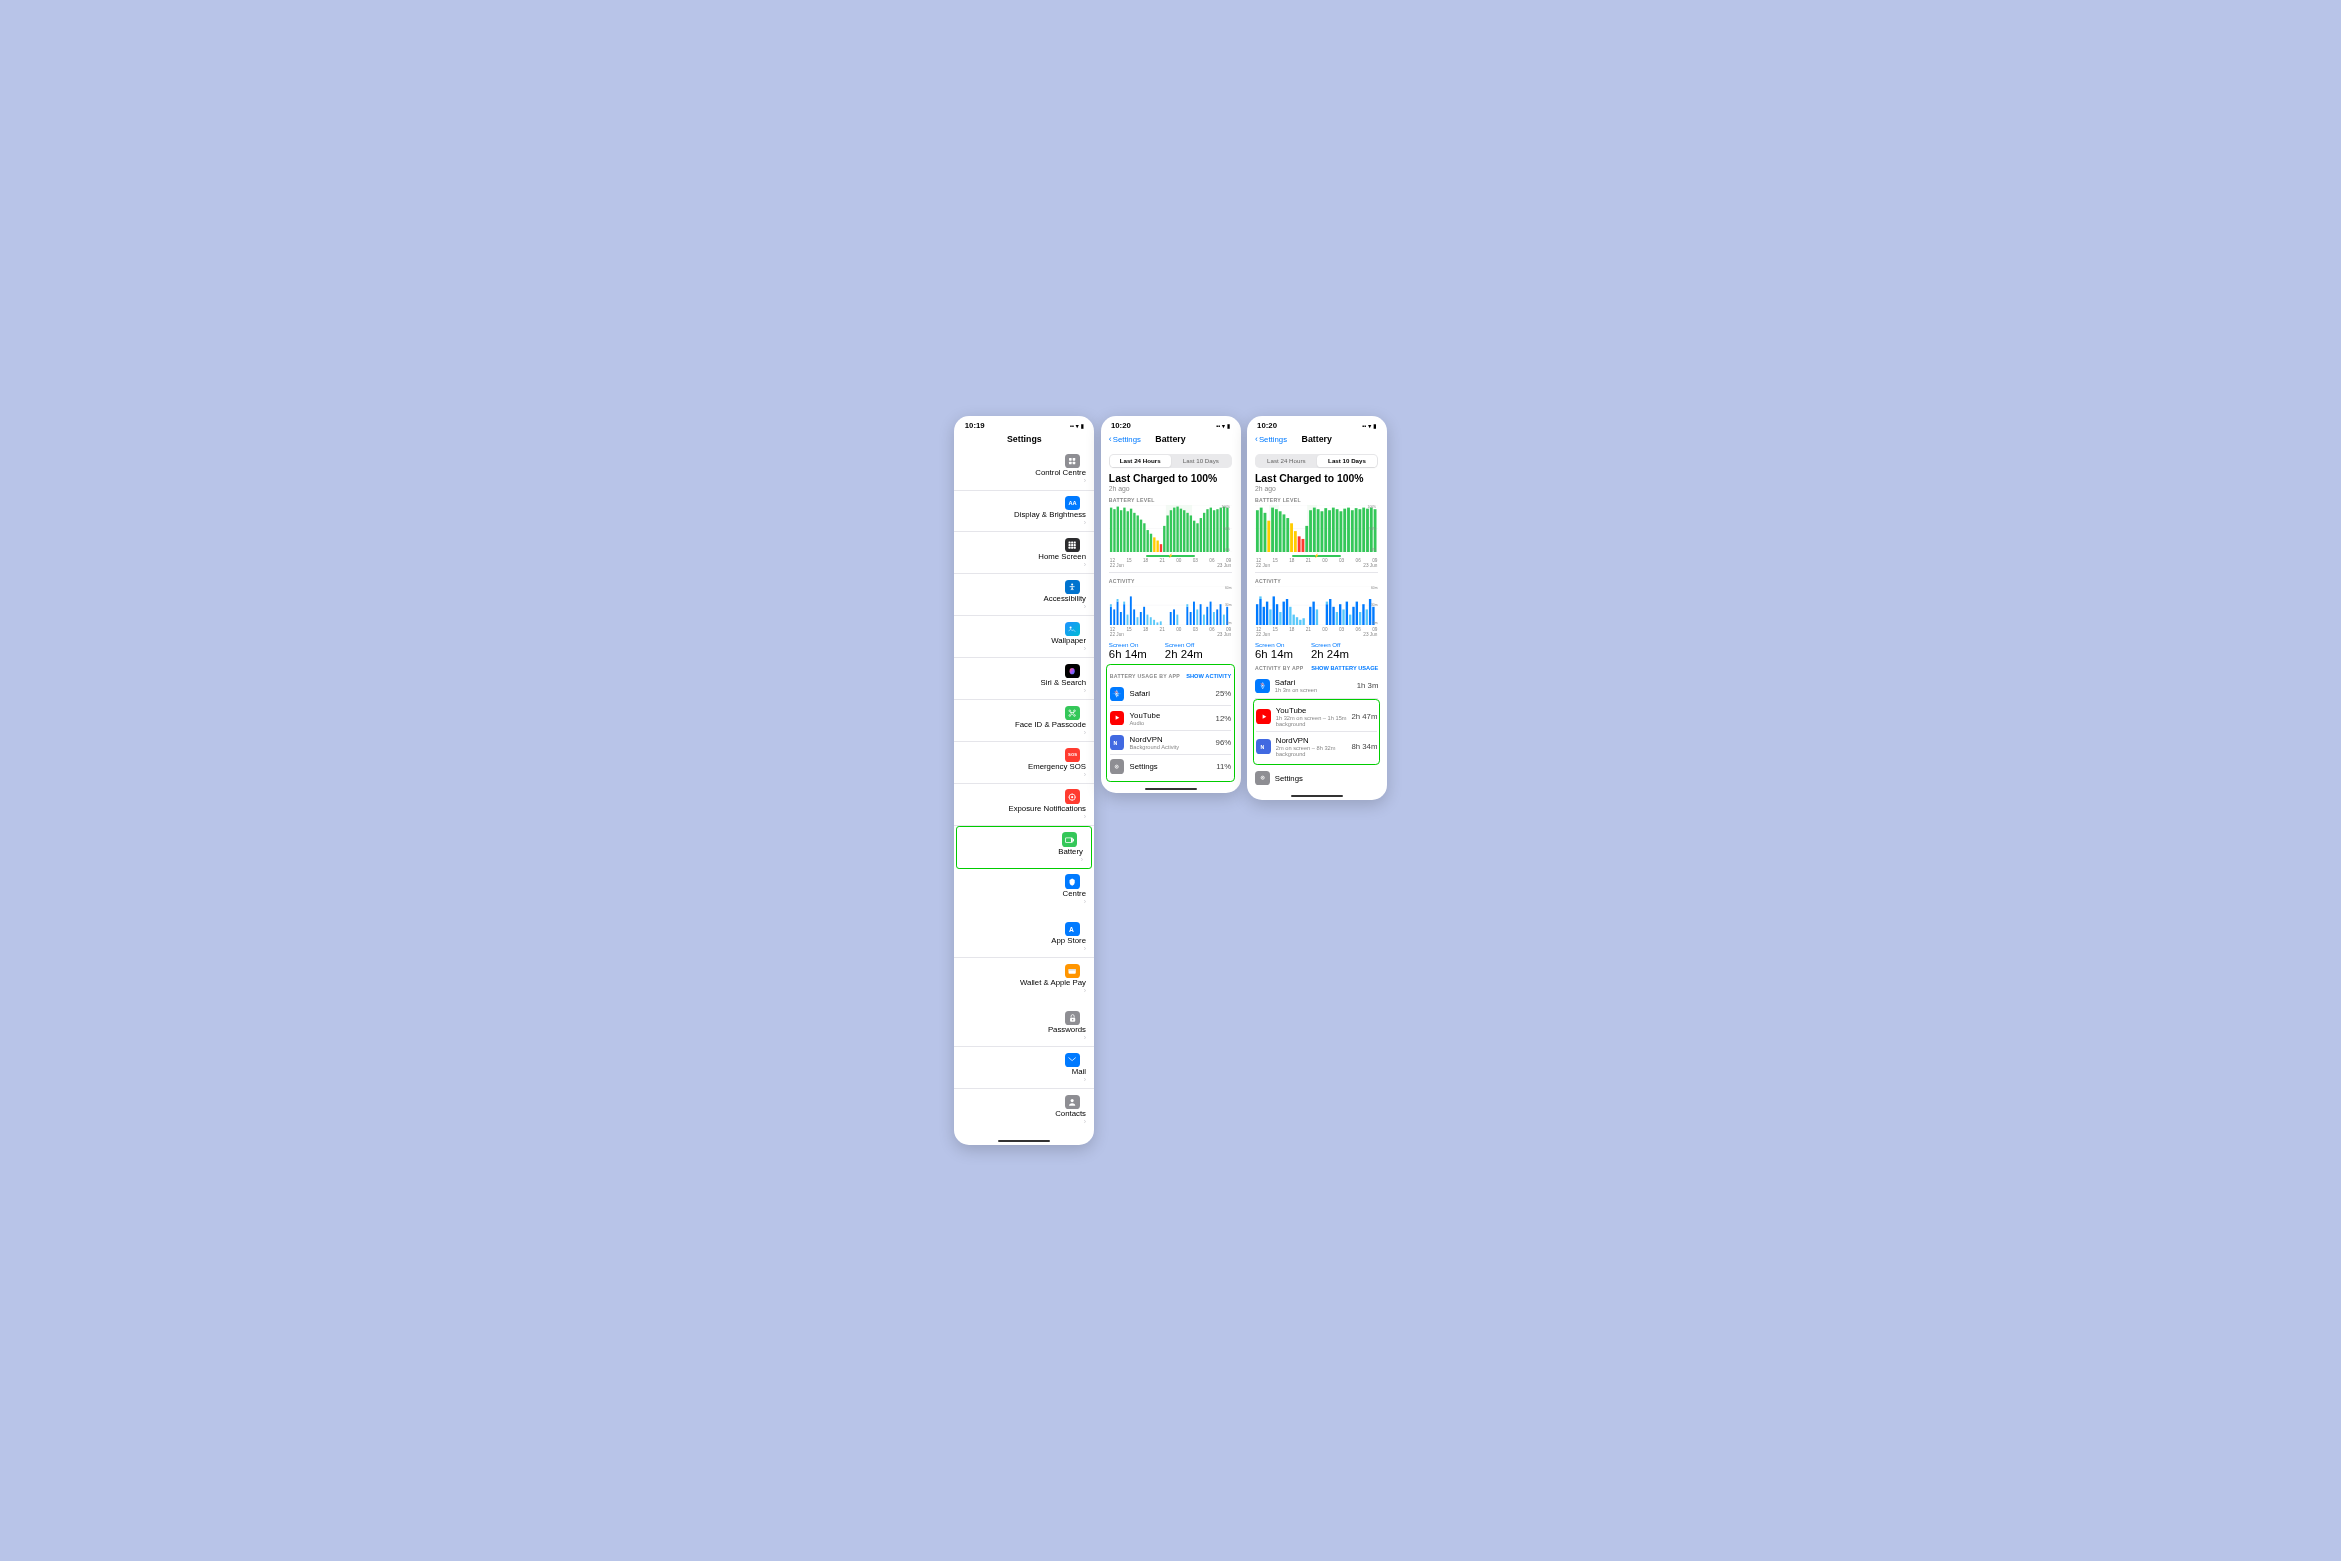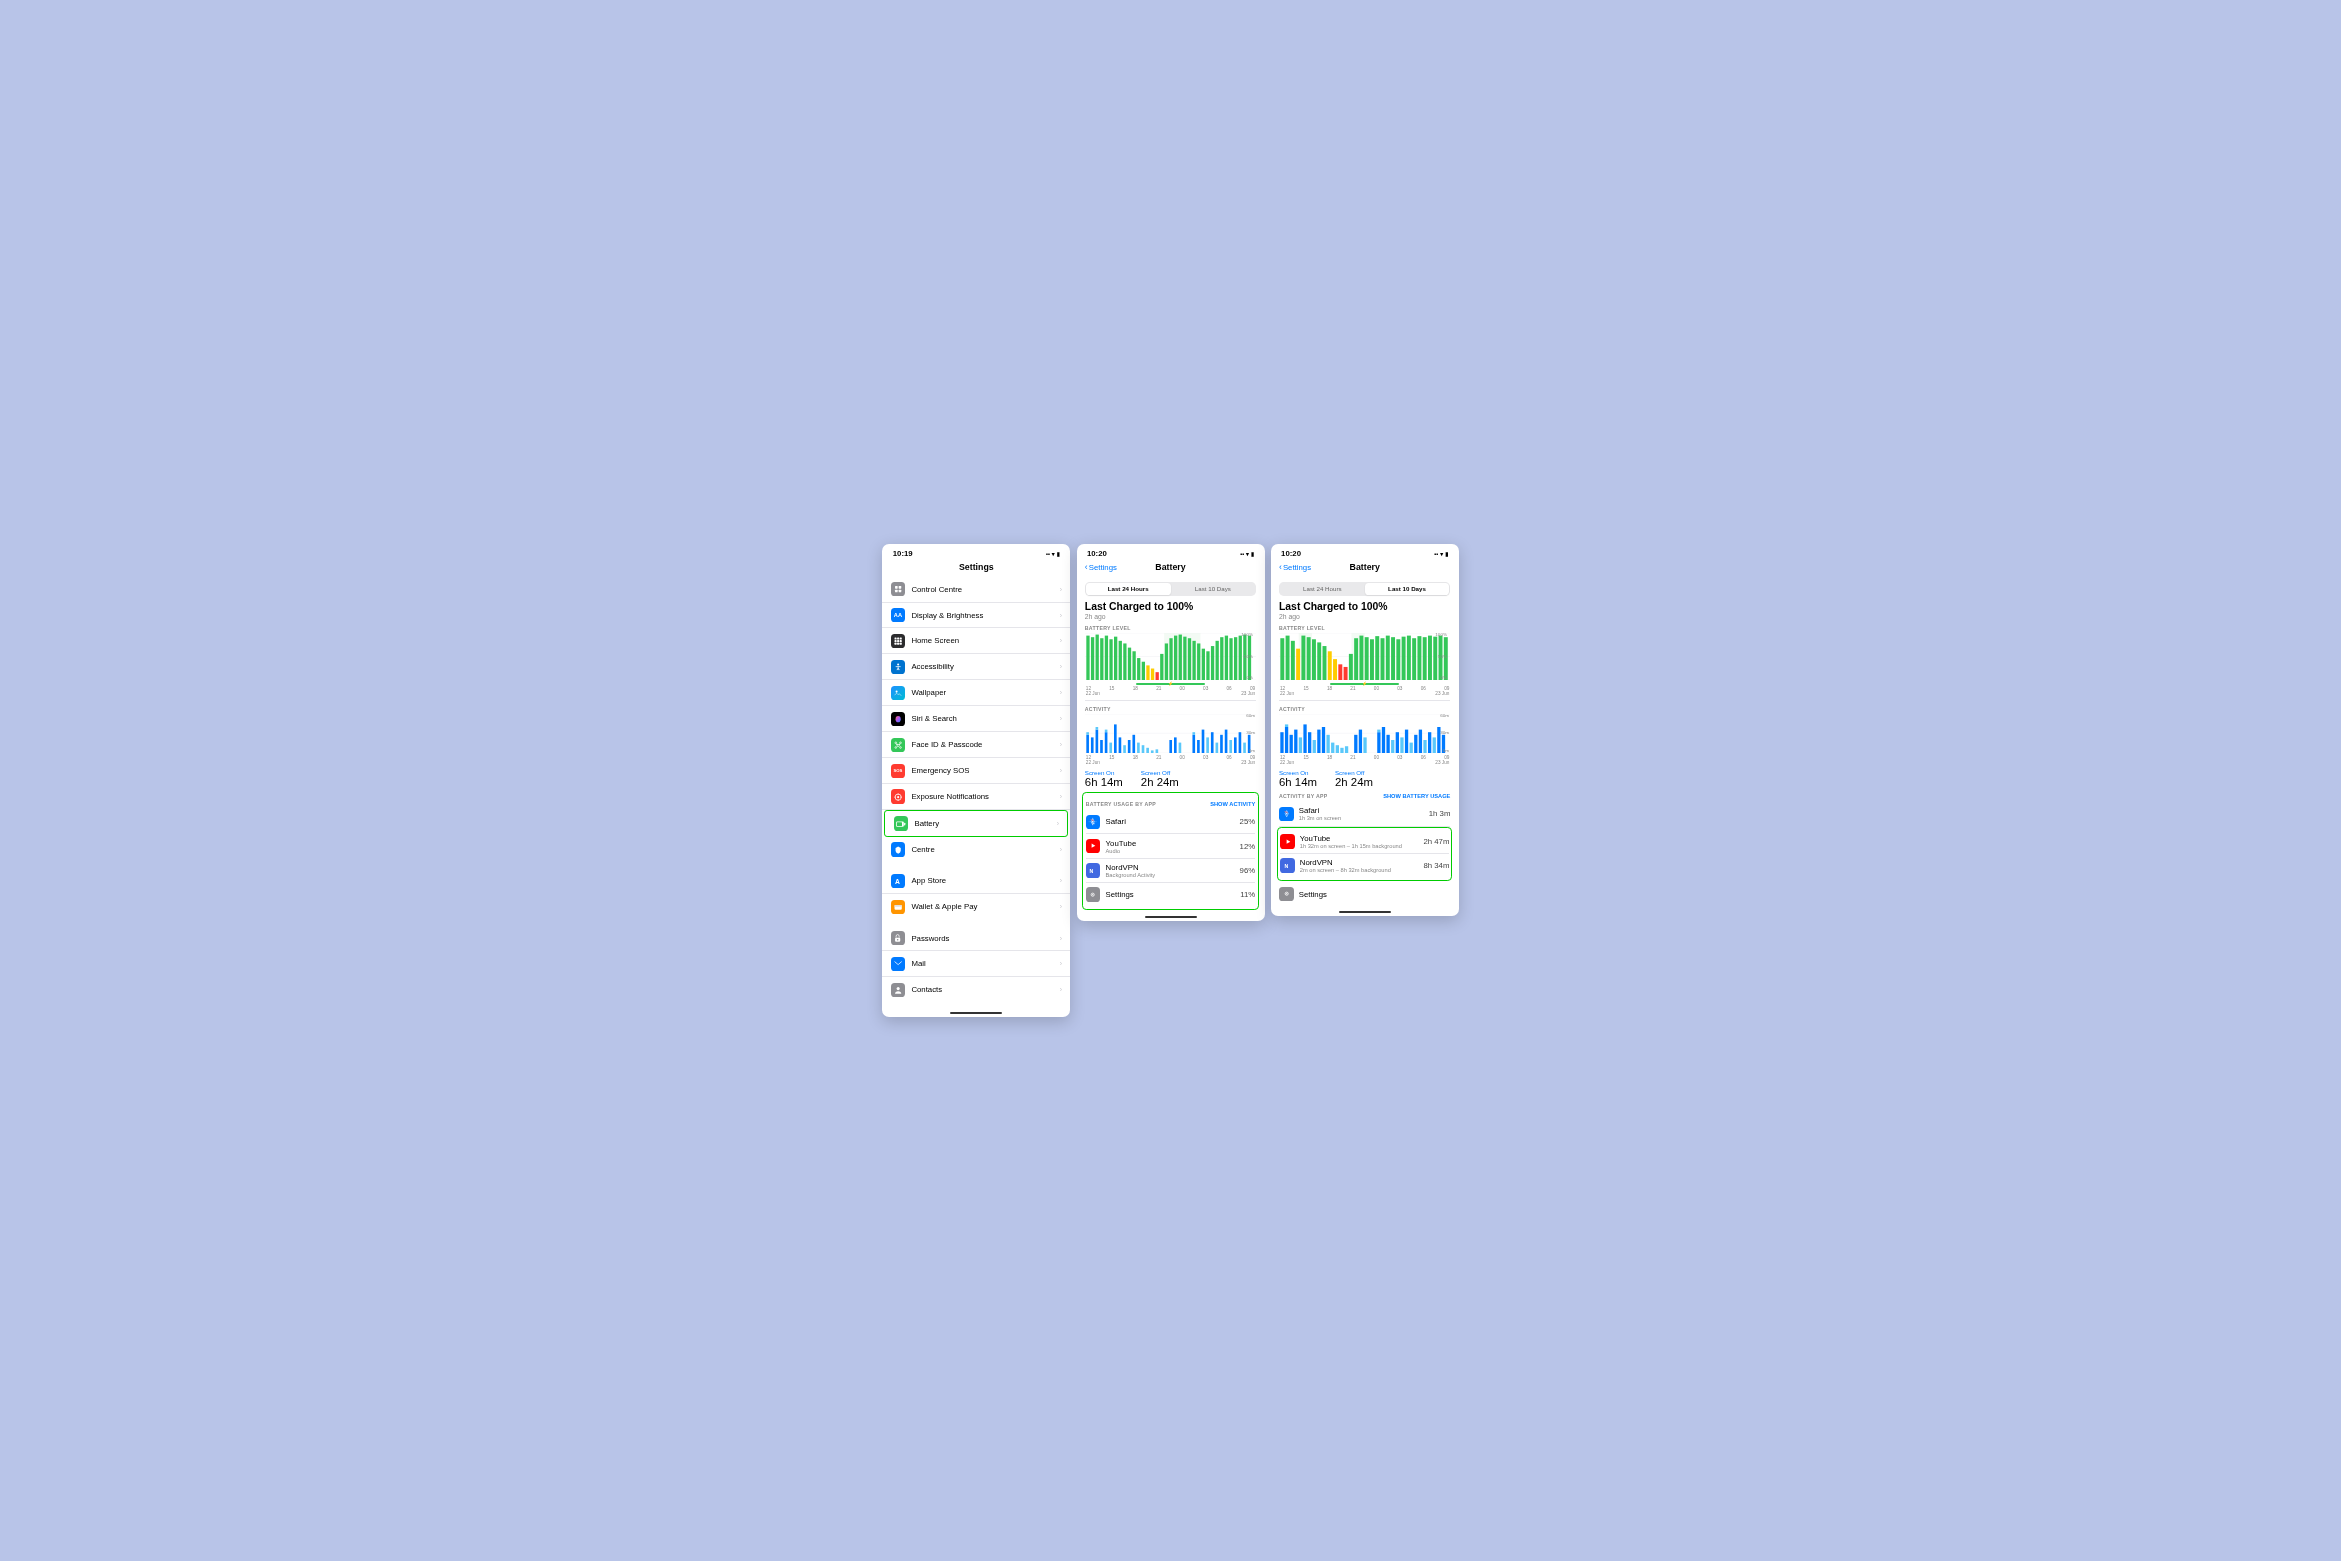--- a/index.html
+++ b/index.html
@@ -12,22 +12,22 @@
       padding: 10.4px;
       font-family: -apple-system, 'SF Pro Display', 'Helvetica Neue', sans-serif;
     }
     .screen-container {
       display: flex;
       gap: 6.2px;
       align-items: flex-start;
     }
     .phone {
       background: white;
-      border-radius: 7px;
-      width: 188px;
+      border-radius: 15px;
+      width: 140px;
       min-height: 333px;
       overflow: hidden;
       box-shadow: 0 4.2px 15.6px rgba(0,0,0,0.18);
       position: relative;
       display: flex;
       flex-direction: column;
     }
     
     .status-bar {
       display: flex;
@@ -60,24 +60,25 @@
     .nav-back-arrow { font-size: 8.8px; }
 
     
     .settings-content { flex: 1; overflow: hidden; }
     .settings-section {
       background: white;
       margin-bottom: 4.2px;
     }
     .settings-item {
       display: flex;
-      align-items: center;
+      align-items: flex-end;
       padding: 5.2px 8.3px;
       border-bottom: 0.3px solid #e5e5ea;
       position: relative;
+      flex-direction: column;
     }
     .settings-item:last-child { border-bottom: none; }
     .settings-icon {
       width: 14.6px;
       height: 14.6px;
       border-radius: 3.6px;
       margin-right: 6.2px;
       display: flex;
       align-items: center;
       justify-content: center;

